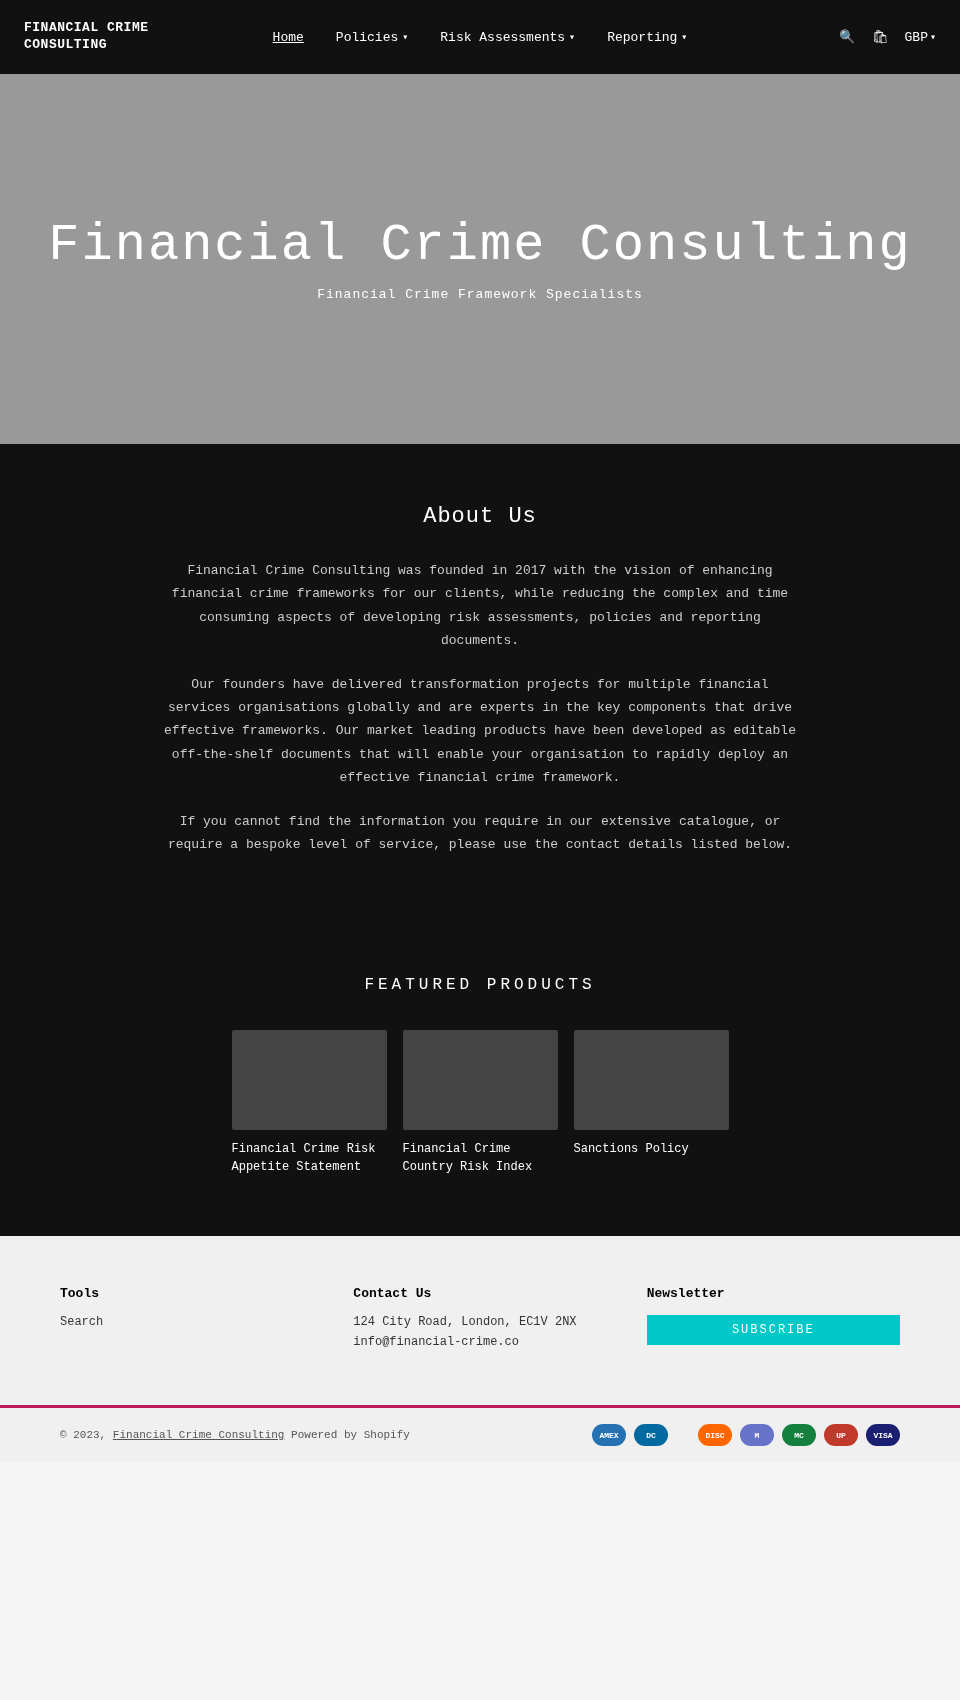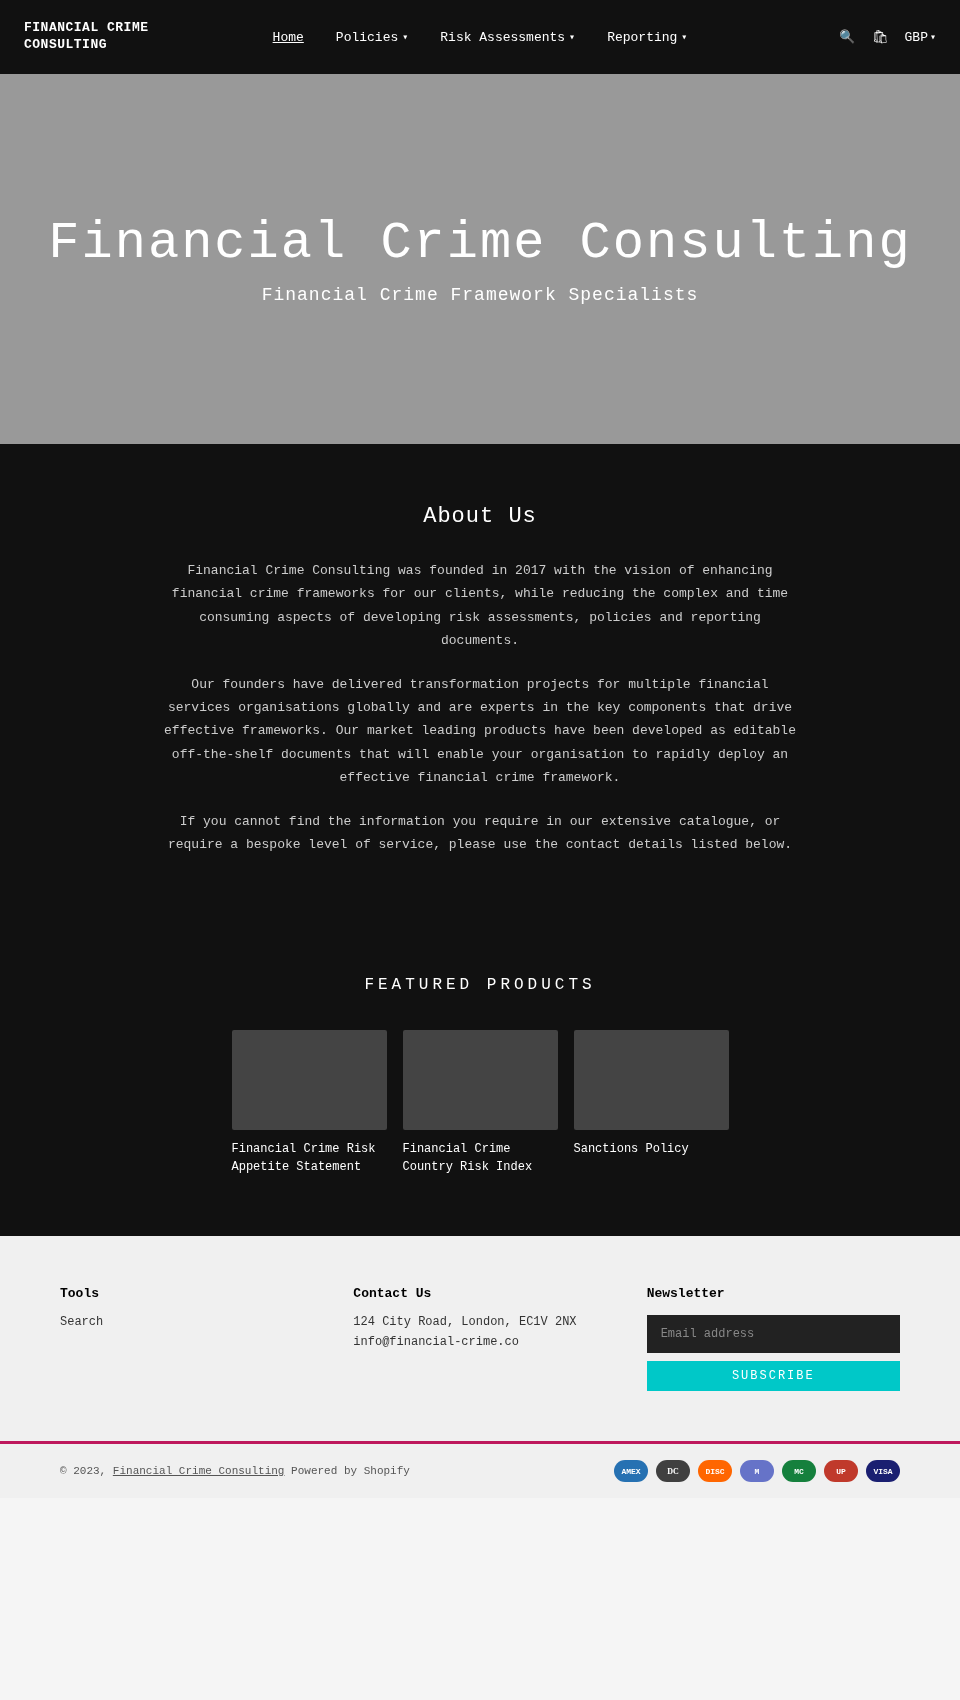--- a/index.html
+++ b/index.html
@@ -63,21 +63,21 @@
     .hero h1 {
       color: #fff;
       font-family: 'Courier New', Courier, monospace;
       font-size: 52px;
       font-weight: normal;
       letter-spacing: 2px;
       text-align: center;
     }
     .hero p {
       color: #fff;
-      font-size: 18px;
+      font-size: 13px;
       margin-top: 12px;
       letter-spacing: 1px;
     }
 
     
     .about {
       background: #111;
       color: #fff;
       padding: 60px 160px;
       text-align: center;
@@ -207,22 +207,22 @@
       height: 22px;
       border-radius: 11px;
       display: flex;
       align-items: center;
       justify-content: center;
       font-size: 8px;
       font-weight: bold;
       color: #fff;
     }
     .pi-amex { background: #2671b2; }
-    .pi-diners { background: #404040; font-family: Liberation Serif, serif; }
-    .pi-discover { background: #f60; color: #fff; }
+    .pi-diners { background: #0369a1; }
+    .pi-discover { background: #f60; color: #fff; margin-left: 22px; }
     .pi-maestro { background: #6673c8; }
     .pi-mastercard { background: #15803d; }
     .pi-unionpay { background: #c0392b; }
     .pi-visa { background: #1a1f71; }
   </style>
 </head>
 <body>
 
 <nav>
   <div class="nav-brand" style="white-space:pre-line;">FINANCIAL CRIME
@@ -291,21 +291,20 @@
   </div>
 
   <div class="footer-section">
     <h3>Contact Us</h3>
     <p>124 City Road, London, EC1V 2NX</p>
     <a href="#">info@financial-crime.co</a>
   </div>
 
   <div class="footer-section newsletter-form">
     <h3>Newsletter</h3>
-    <input class="email-input" type="email" placeholder="Email address" style="">
     <button class="subscribe-btn">SUBSCRIBE</button>
   </div>
 </div>
 
 <div class="footer-bottom">
   <p>
     <span>© 2023,</span>
     <a href="#">Financial Crime Consulting</a>
     <span>Powered by Shopify</span>
   </p>

